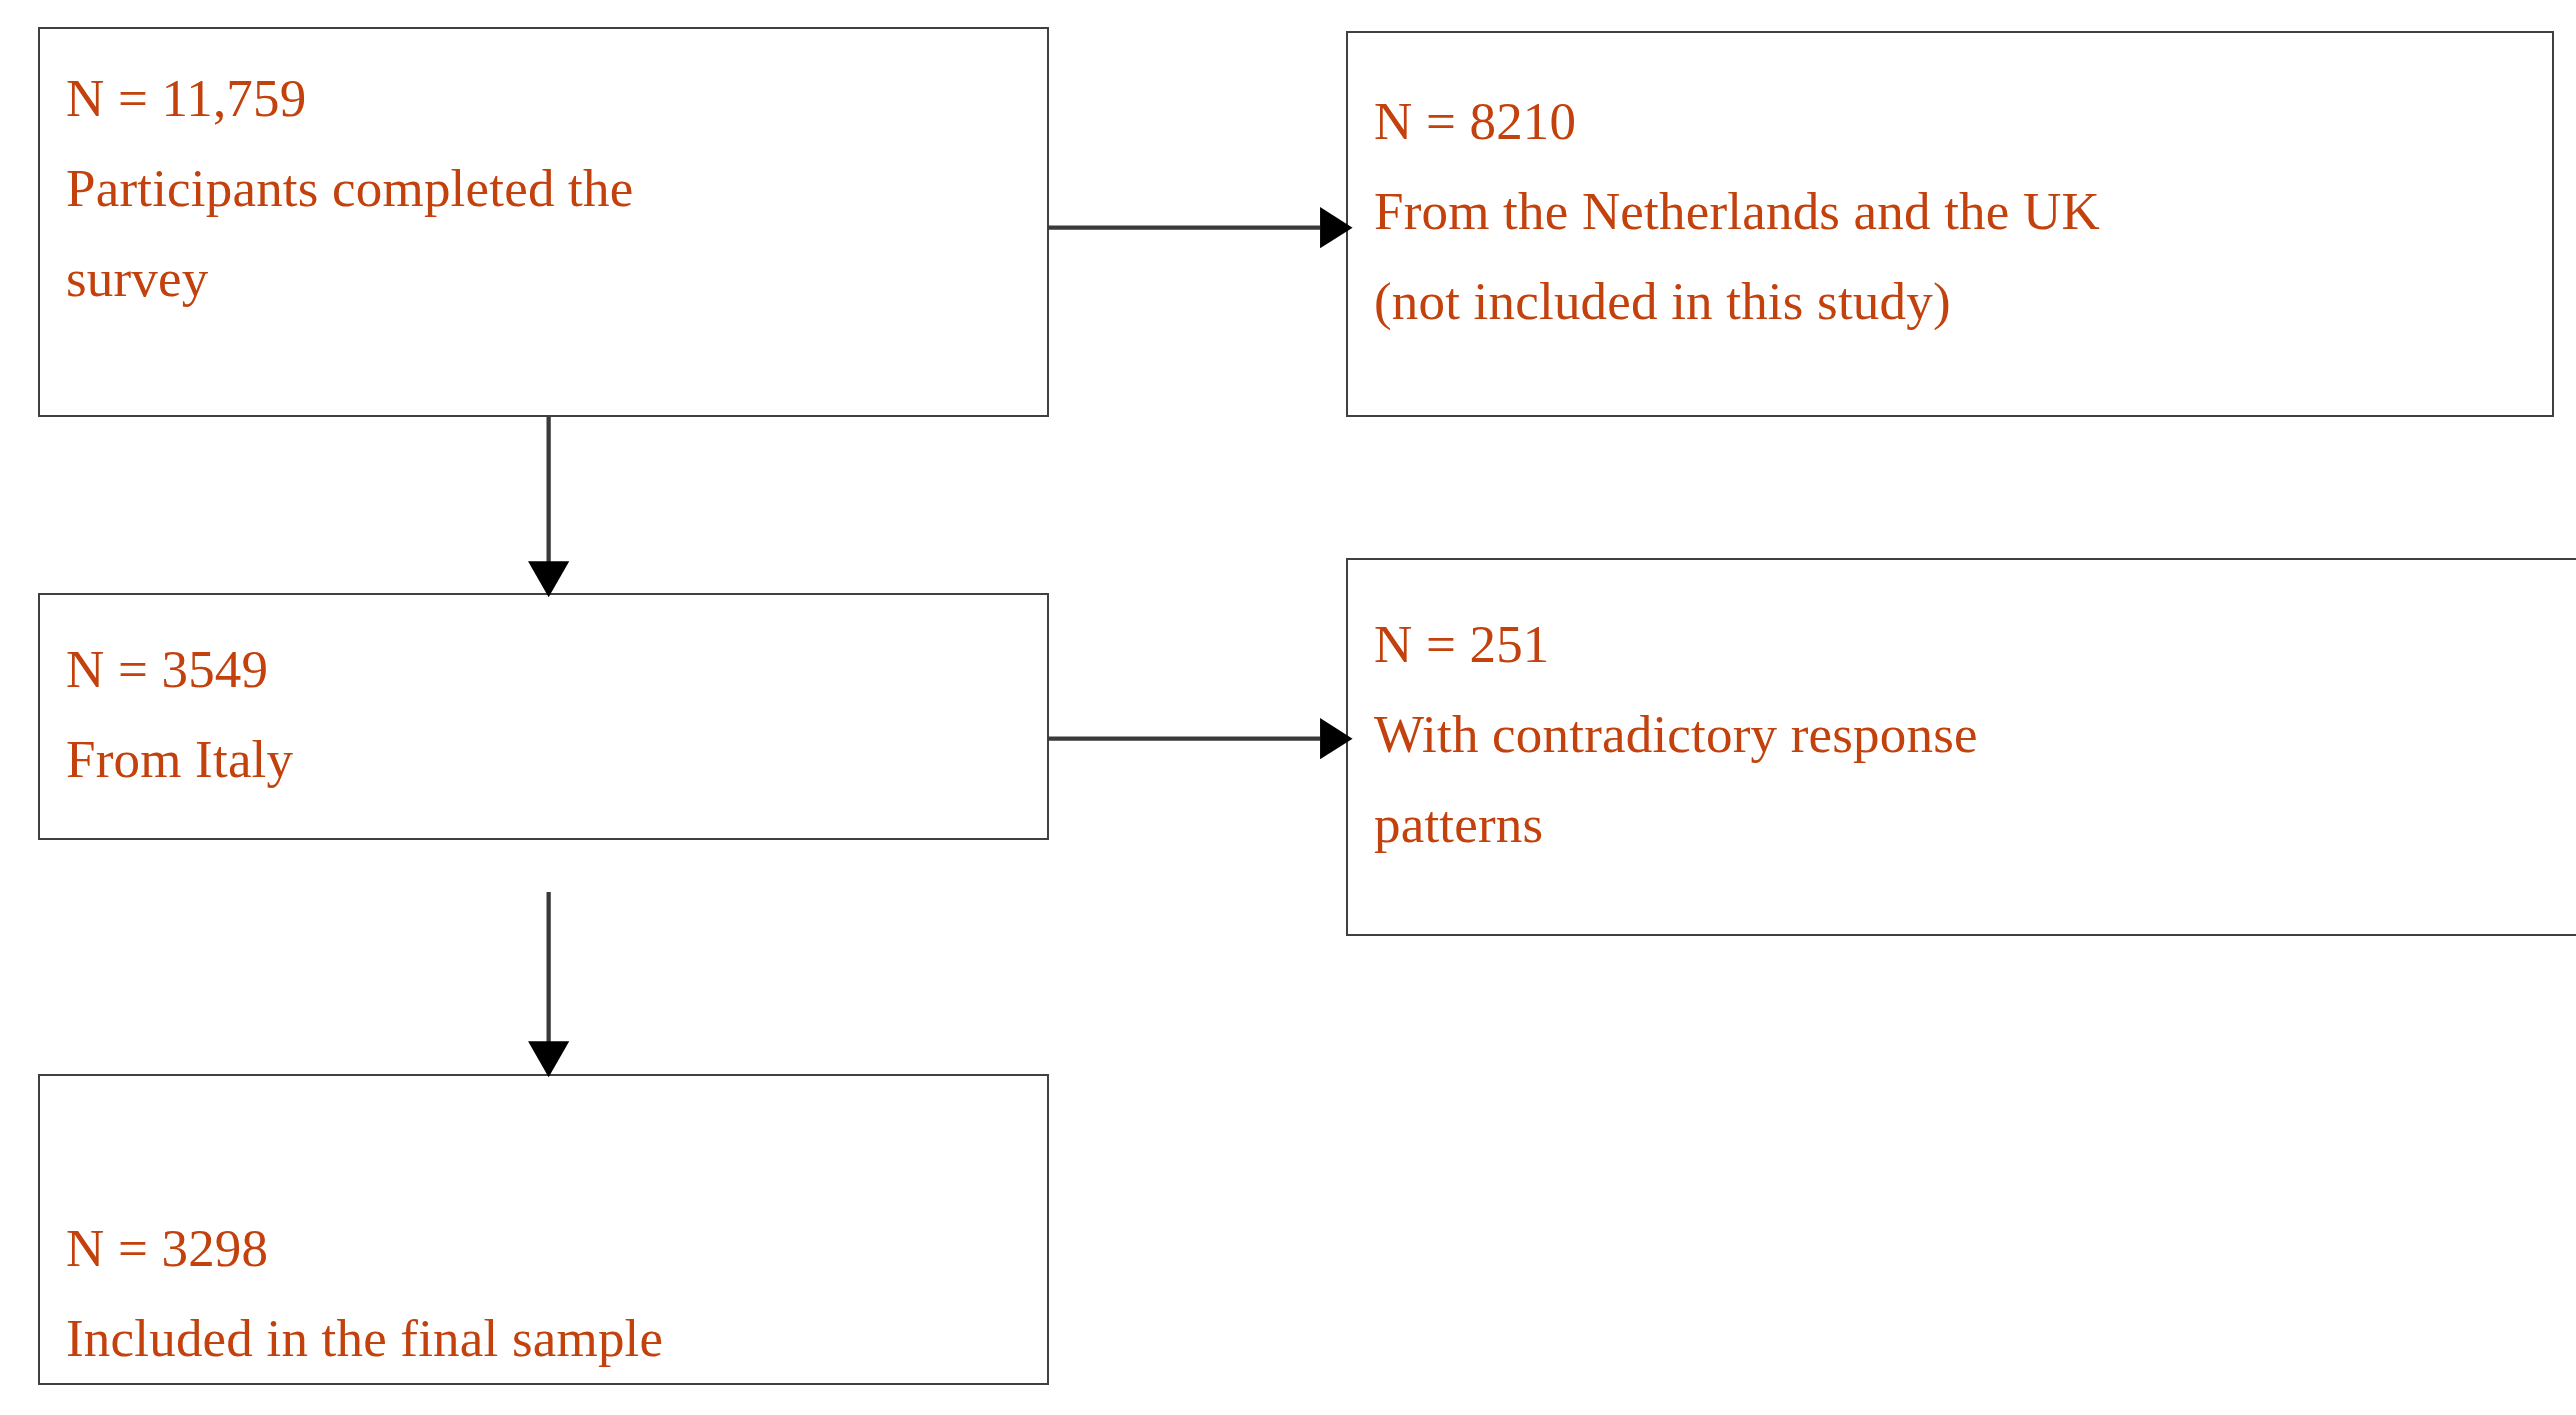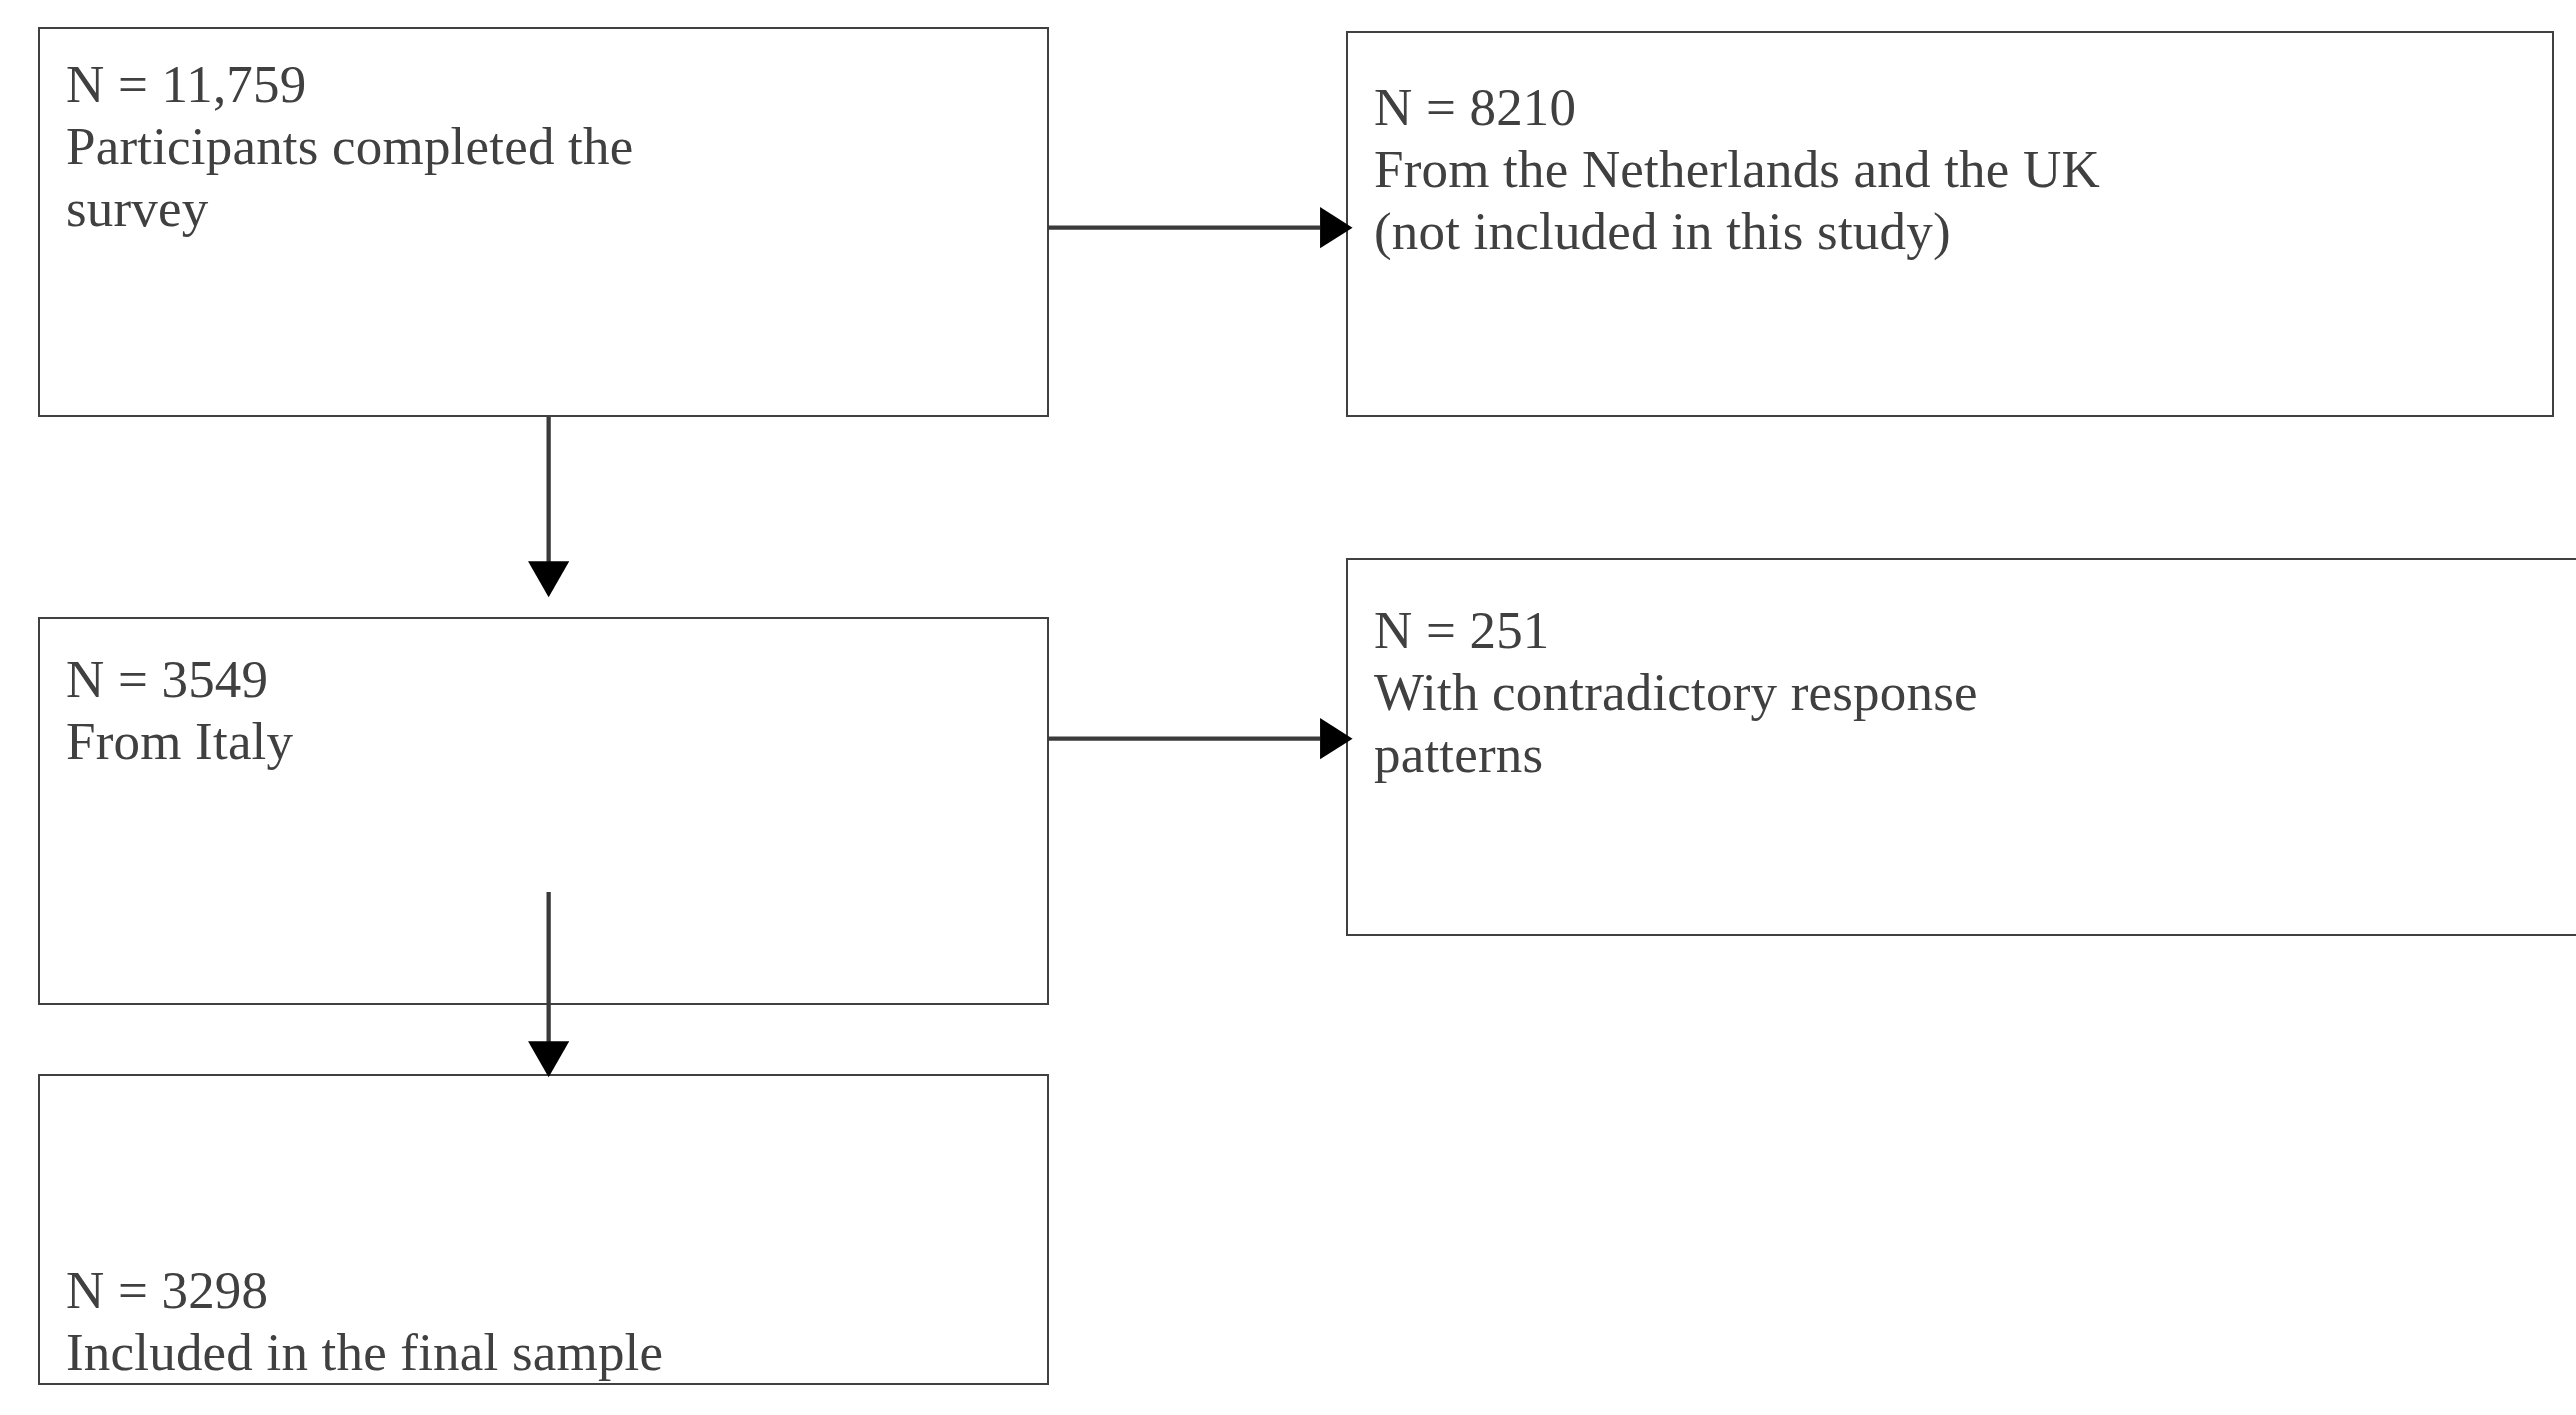--- a/index.html
+++ b/index.html
@@ -20,31 +20,31 @@
     position: absolute;
     box-sizing: border-box;
     border: 2.6px solid #404040;
     background: #ffffff;
     display: flex;
     flex-direction: column;
     justify-content: flex-start;
   }
   .node-text {
     padding: 0 0 0 26px;
-    color: #404040;
+    color: #c2410c;
     font-size: 53px;
-    line-height: 62px;
+    line-height: 90px;
     letter-spacing: 0.2px;
     white-space: pre-wrap;
     word-break: normal;
   }
   
   #node-enrolled   { left: 38px;   top: 27px;   width: 1011px; height: 390px; }
   #node-excluded-country { left: 1346px; top: 31px;   width: 1208px; height: 386px; }
-  #node-italy      { left: 38px;   top: 593px;  width: 1011px; height: 388px; margin-top: 24px; }
+  #node-italy      { left: 38px;   top: 593px;  width: 1011px; height: 247px; }
   #node-excluded-contradictory { left: 1346px; top: 558px;  width: 1360px; height: 378px; }
   #node-final      { left: 38px;   top: 1074px; width: 1011px; height: 311px; justify-content: flex-end; }
 
   #node-enrolled .node-text { padding-top: 24px; }
   #node-excluded-country .node-text { padding-top: 43px; }
   #node-italy .node-text { padding-top: 29px; }
   #node-excluded-contradictory .node-text { padding-top: 39px; }
   #node-final .node-text { padding-top: 33px; }
 
   

